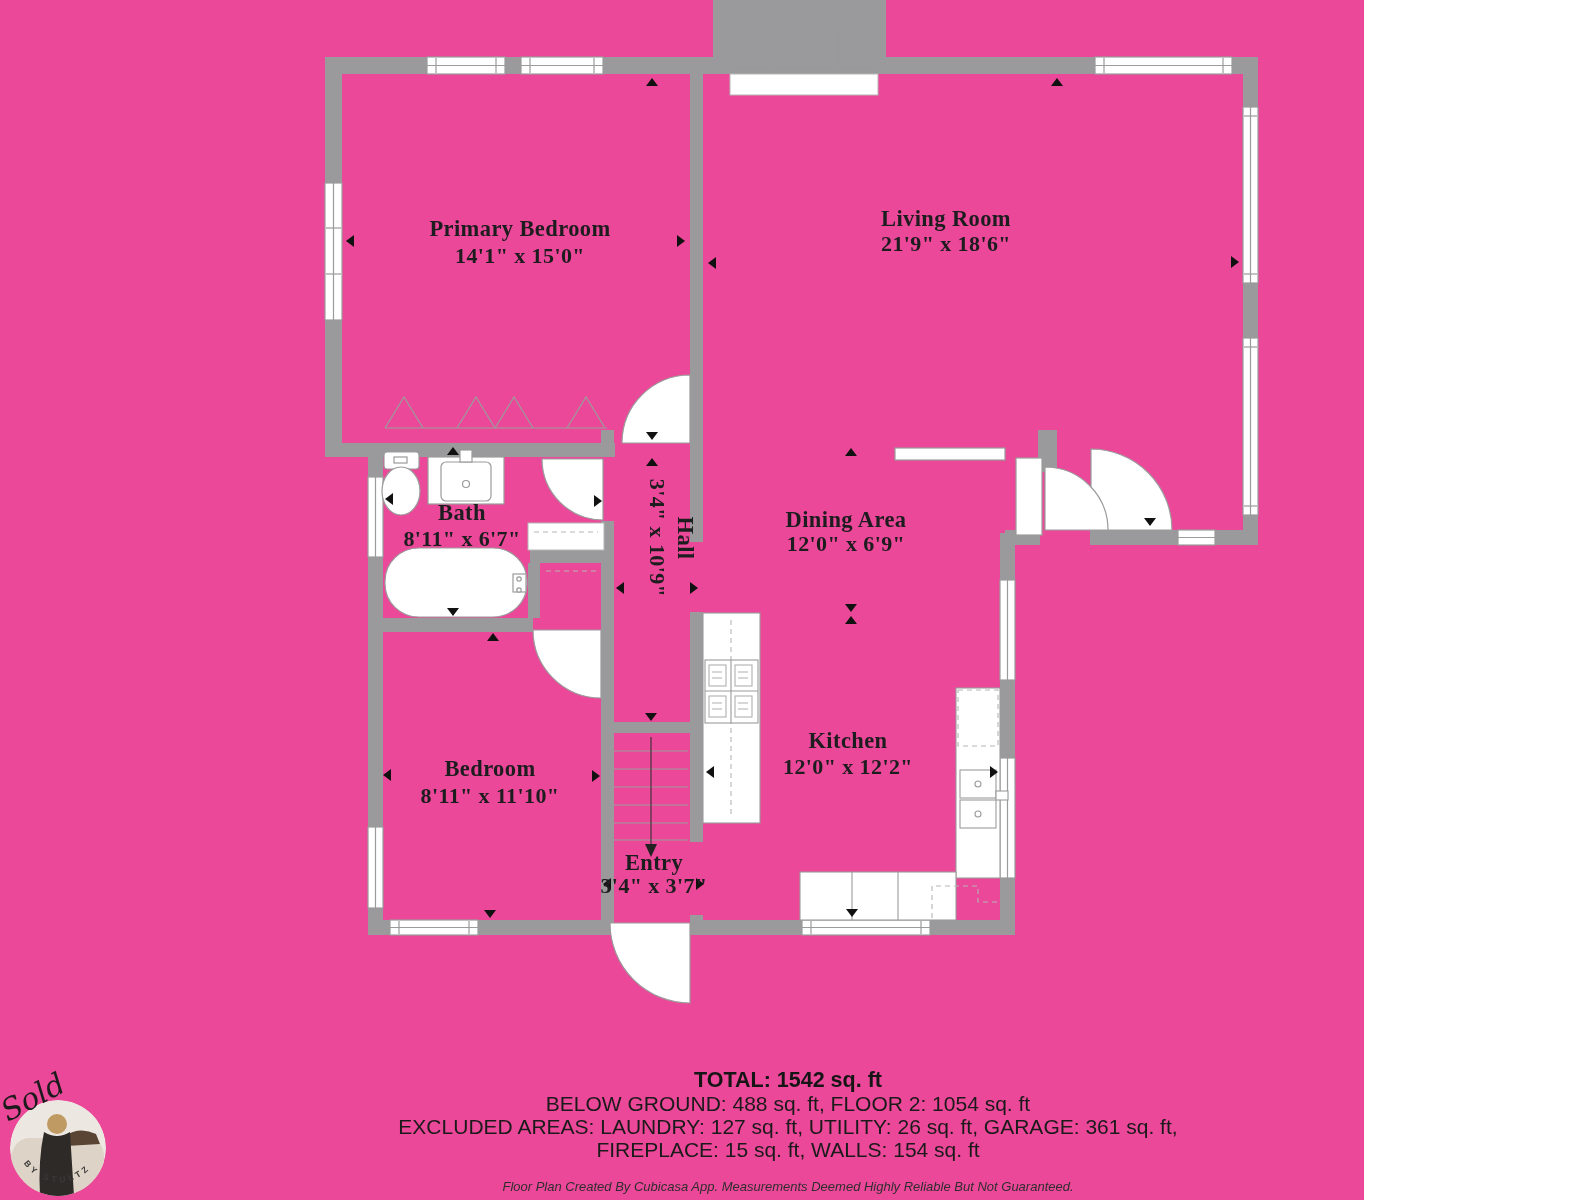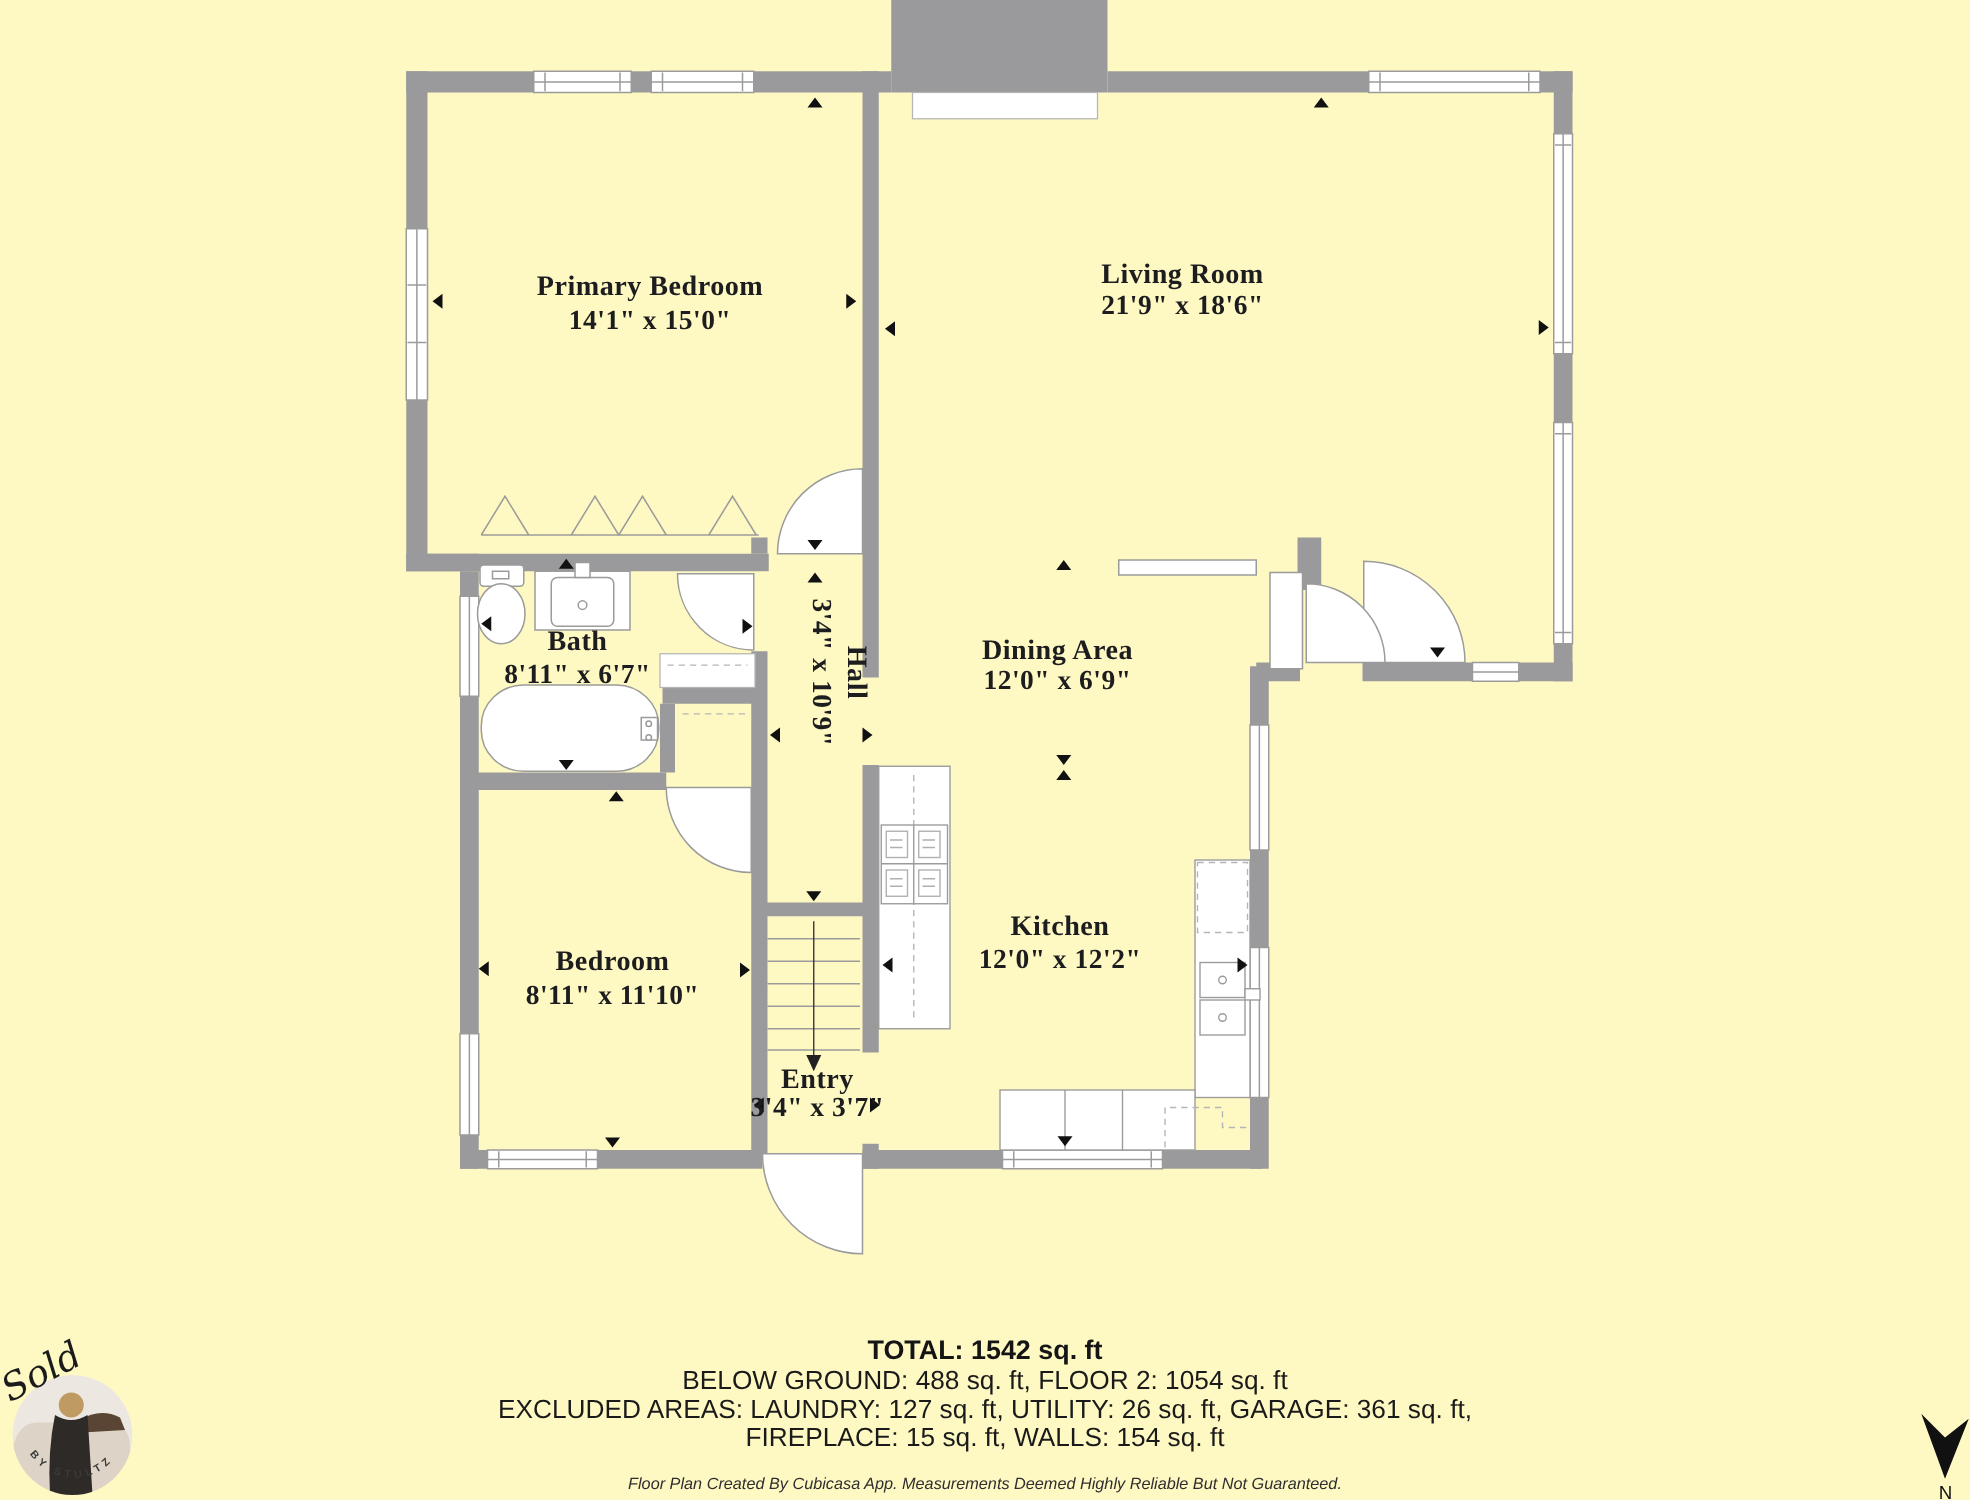--- a/index.html
+++ b/index.html
@@ -1,16 +1,16 @@
 <!DOCTYPE html>
 <html><head>
 <meta charset="utf-8">
 <style>
   html,body{margin:0;padding:0;background:#ffffff;}
-  .stage{position:relative;width:1576px;height:1200px;background:#fef9c3;overflow:hidden;}
+  .stage{position:relative;width:1364px;height:1200px;background:#ec4899;overflow:hidden;}
   svg{position:absolute;left:0;top:0;}
   .room-name{font-family:"Liberation Serif",serif;font-weight:600;font-size:22.5px;fill:#1d1d1f;letter-spacing:0.4px;}
   .room-dims{font-family:"Liberation Serif",serif;font-weight:600;font-size:22px;fill:#1d1d1f;letter-spacing:0.4px;}
   .sum-bold{font-family:"Liberation Sans",sans-serif;font-weight:700;font-size:21.5px;fill:#151515;}
   .sum-reg{font-family:"Liberation Sans",sans-serif;font-weight:400;font-size:21px;fill:#1a1a1a;}
   .foot{font-family:"Liberation Sans",sans-serif;font-style:italic;font-weight:400;font-size:13px;fill:#2e2e2e;}
   .nlabel{font-family:"Liberation Sans",sans-serif;font-size:15px;fill:#111;}
   .logo-script{font-family:"DejaVu Serif",serif;font-style:italic;font-size:30px;fill:#1b1b1b;}
   .logo-sub{font-family:"Liberation Sans",sans-serif;font-size:8.5px;font-weight:700;letter-spacing:3.5px;fill:#3a3a3a;}
 </style>

